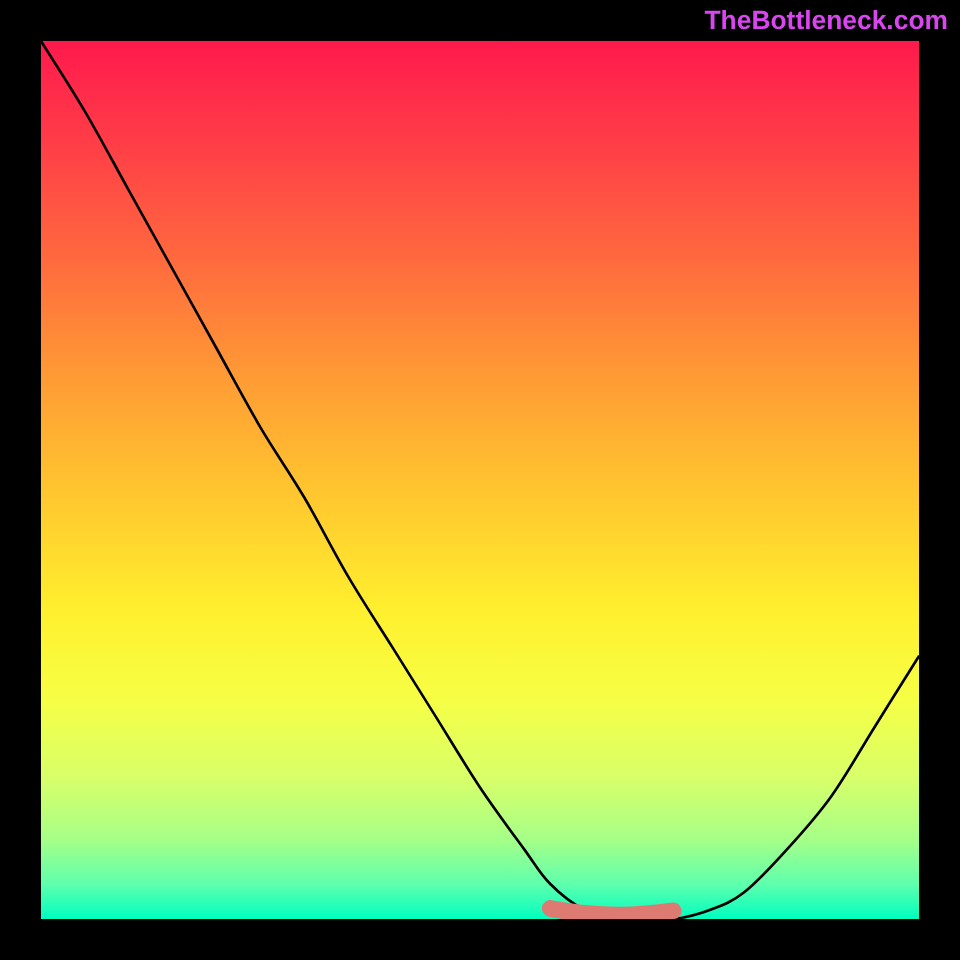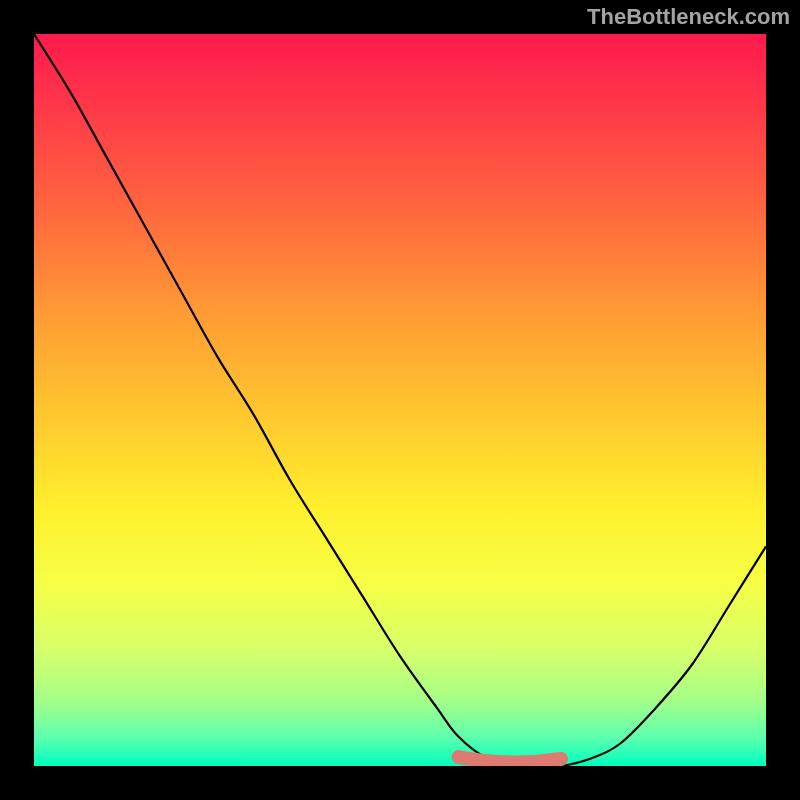--- a/index.html
+++ b/index.html
@@ -13,21 +13,21 @@
     position: relative;
     background: #000000;
   }
   .watermark {
     position: absolute;
     top: 4px;
     right: 10px;
     font-family: Arial, sans-serif;
     font-size: 22px;
     font-weight: bold;
-    color: #a3a3a3;
+    color: #d946ef;
     z-index: 10;
   }
   .plot-area {
     position: absolute;
     left: 34px;
     top: 34px;
     width: 732px;
     height: 732px;
     overflow: hidden;
   }

